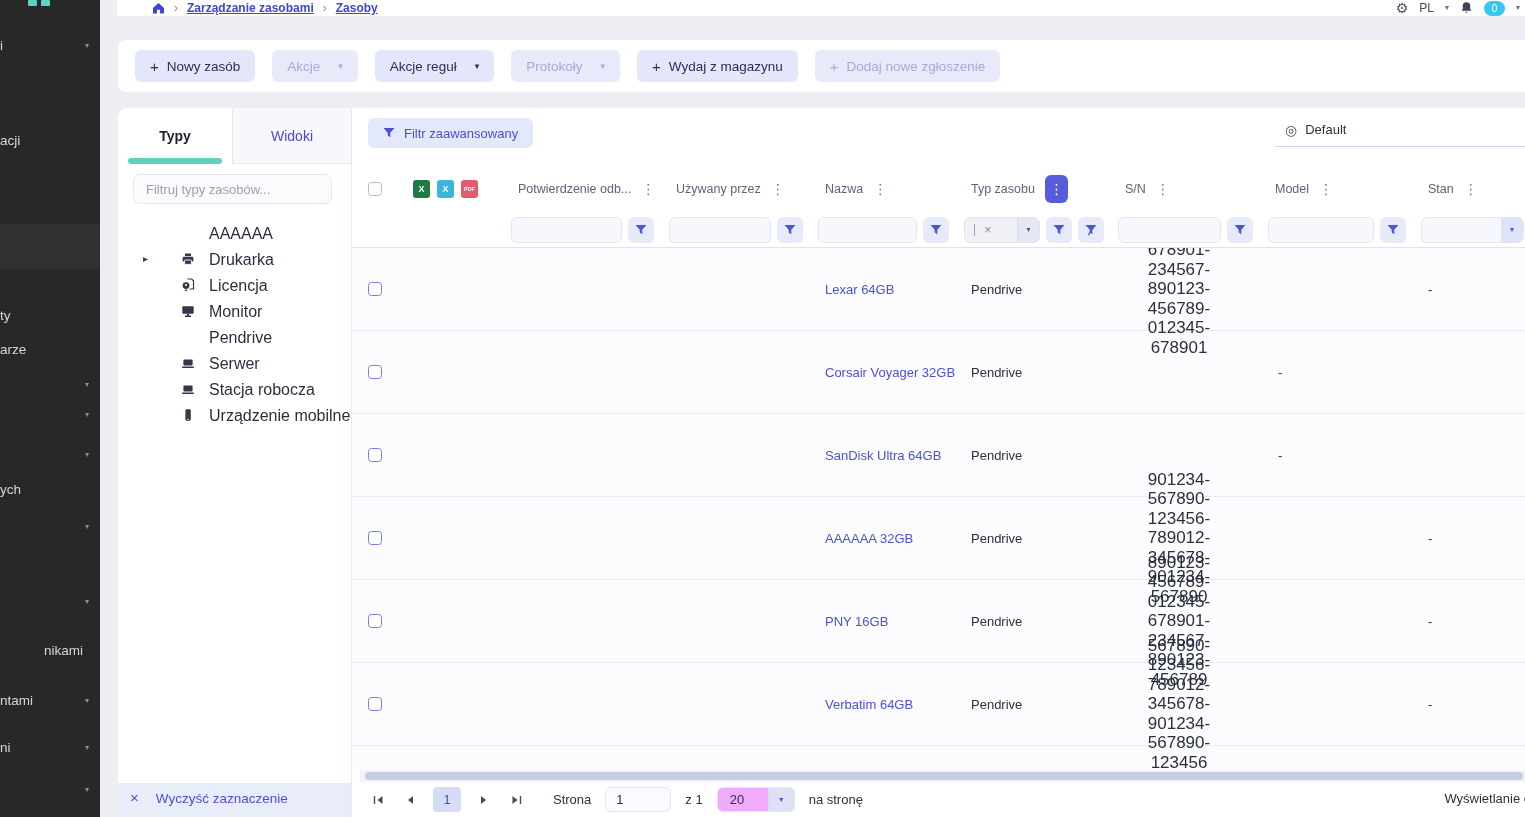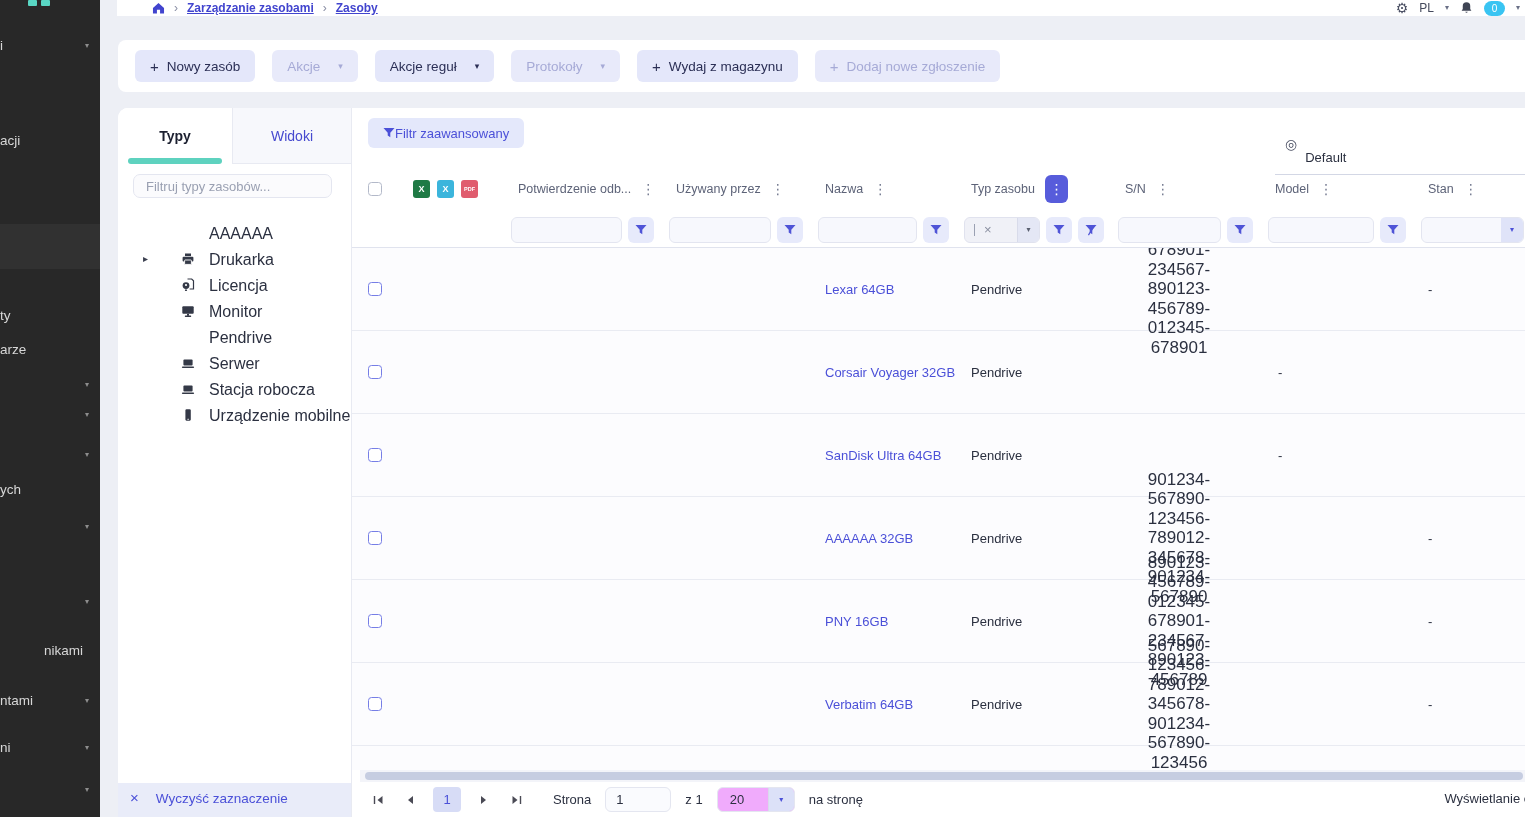--- a/index.html
+++ b/index.html
@@ -40,42 +40,42 @@
   .tbtn.disabled { color:#a6aad6; background:#e8eafa; }
   
   .main-card { position:absolute; left:18px; right:-8px; top:108px; bottom:-8px; background:#fff;
                border-radius:10px 0 0 0; overflow:hidden; }
   
   .left-panel { position:absolute; left:0; top:0; bottom:0; width:234px; border-right:1px solid #e8eaf2; background:#fff; }
   .tab { position:absolute; top:0; height:56px; display:flex; align-items:center; justify-content:center; font-size:14px; cursor:pointer; }
   .tab-typy { left:0; width:114px; background:#fff; color:#1c2030; font-weight:bold; }
   .tab-widoki { left:114px; width:119px; background:#f7f8fc; color:#4649cf; border-left:1px solid #e8eaf2; border-bottom:1px solid #e8eaf2; }
   .tab-underline { position:absolute; left:10px; top:50px; width:94px; height:6px; border-radius:3px; background:#5ed2bf; }
-  .type-filter { position:absolute; left:15px; top:66px; width:199px; height:24px; border:1px solid #e4e6f0; border-radius:7px;
+  .type-filter { position:absolute; left:15px; top:66px; width:199px; height:30px; border:1px solid #e4e6f0; border-radius:7px;
                  background:#fbfbfd; font-family:inherit; font-size:13px; color:#2b3040; padding:0 12px; outline:none; }
   .type-filter::placeholder { color:#9aa0b2; }
   .tree { position:absolute; left:0; top:112px; width:233px; }
   .tree-item { position:relative; height:26px; cursor:pointer; }
   .tree-arrow { position:absolute; left:25px; top:7px; font-size:10px; line-height:12px; color:#3b4050; }
   .tree-ico { position:absolute; left:63px; top:6px; width:14px; height:14px; }
   .tree-label { position:absolute; left:91px; top:5px; font-size:16px; color:#2b3040; white-space:nowrap; }
   .clear-bar { position:absolute; left:0; bottom:0; width:233px; height:42px; background:#e9ecf9; overflow:hidden; }
   .clear-row { position:absolute; left:0; top:7px; width:100%; display:flex; align-items:center; cursor:pointer; }
   .clear-x { margin-left:12px; color:#4b50d8; font-size:15px; line-height:16px; }
   .clear-label { margin-left:17px; color:#4b50d8; font-size:13.5px; }
   
   .table-area { position:absolute; left:234px; right:0; top:0; bottom:0; }
   .table-toolbar { position:relative; height:58px; }
   .adv-filter-btn { position:absolute; left:16px; top:10px; height:30px; border:none; border-radius:6px; background:#e4e8fb;
-                    color:#4b50d8; font-size:13px; font-family:inherit; display:flex; align-items:center; 
+                    color:#4b50d8; font-size:13px; font-family:inherit; display:flex; align-items:center; gap:9px;
                     padding:0 15px; cursor:pointer; }
   .view-selector { position:absolute; right:0; top:14px; width:258px; border-bottom:1px solid #d3d7e5; padding:0 0 9px 10px;
                    display:flex; align-items:center; gap:8px; cursor:pointer; }
   .view-ico { font-size:14px; color:#4a4f63; line-height:14px; }
-  .view-name { font-size:13px; color:#2b3040;margin-top:28px; }
+  .view-name { font-size:13px; color:#2b3040; }
   
   .thead, .tfilter, .trow { display:flex; align-items:center; padding-left:8px; }
   .c { flex:0 0 auto; display:flex; align-items:center; padding-left:13px; overflow:hidden; }
   .c-check { flex-basis:30px; padding-left:0; justify-content:center; }
   .c-icons { flex-basis:115px; padding-left:23px; }
   .c1 { flex-basis:158px; } .c2 { flex-basis:149px; } .c3 { flex-basis:146px; }
   .c4 { flex-basis:154px; } .c5 { flex-basis:150px; } .c6 { flex-basis:153px; }
   .c7 { flex:1 1 110px; }
   .thead { height:46px; }
   .hlabel { font-size:12.5px; color:#5d6378; white-space:nowrap; }

